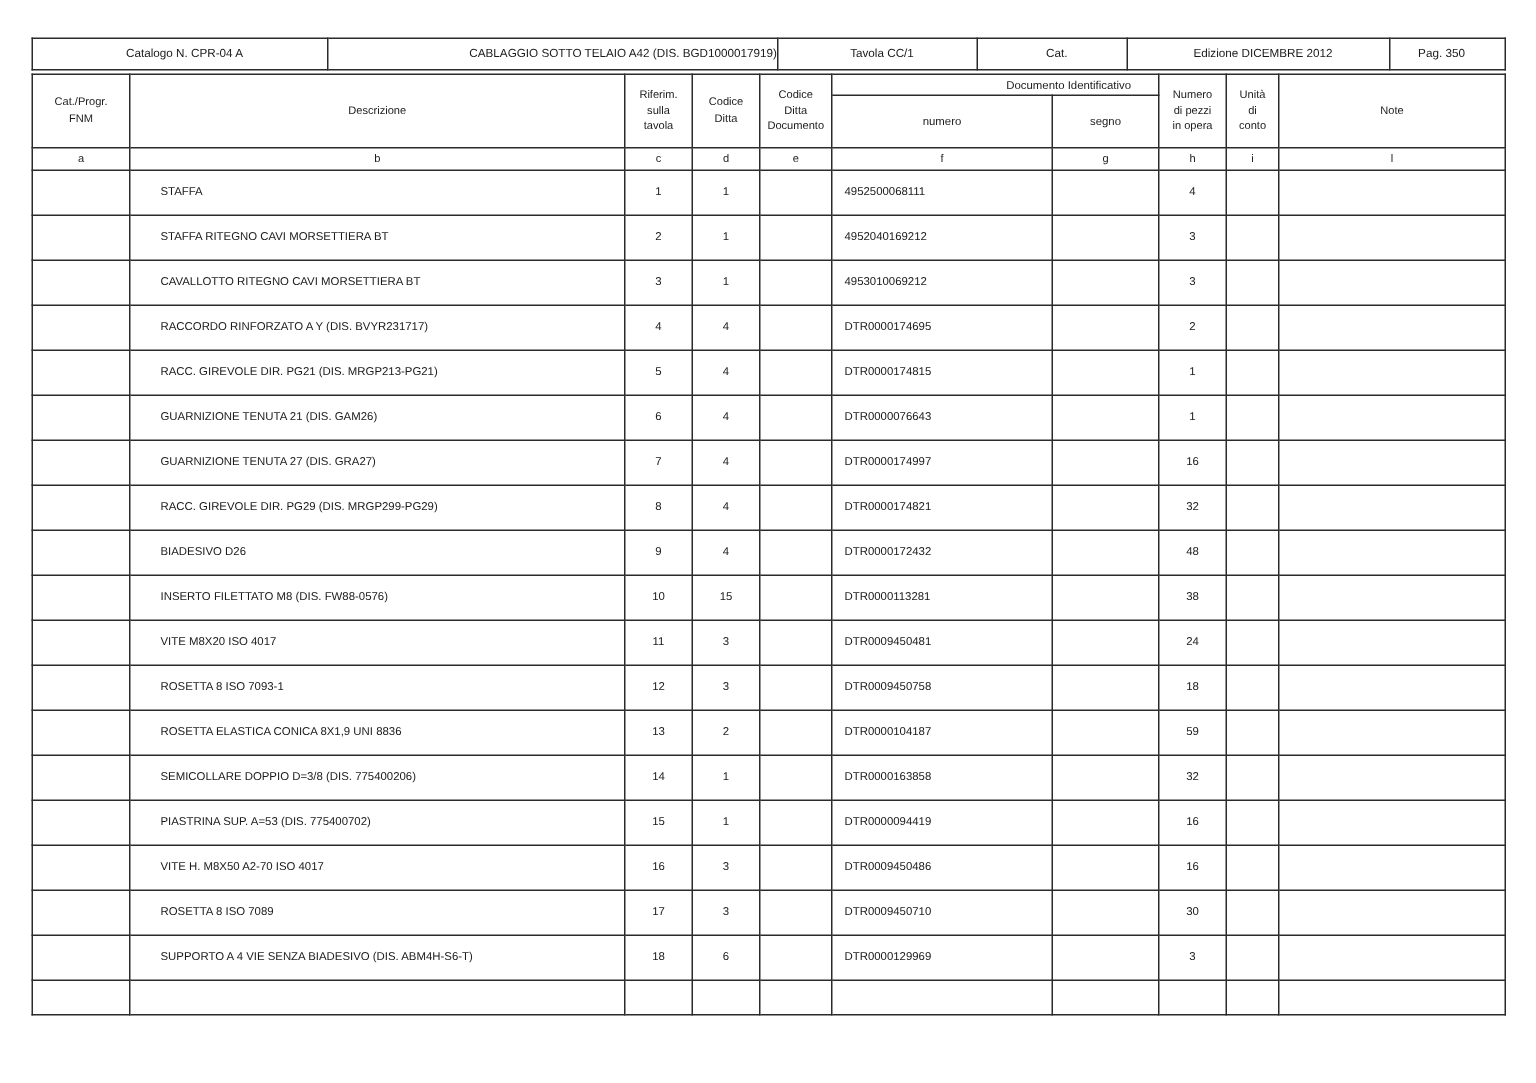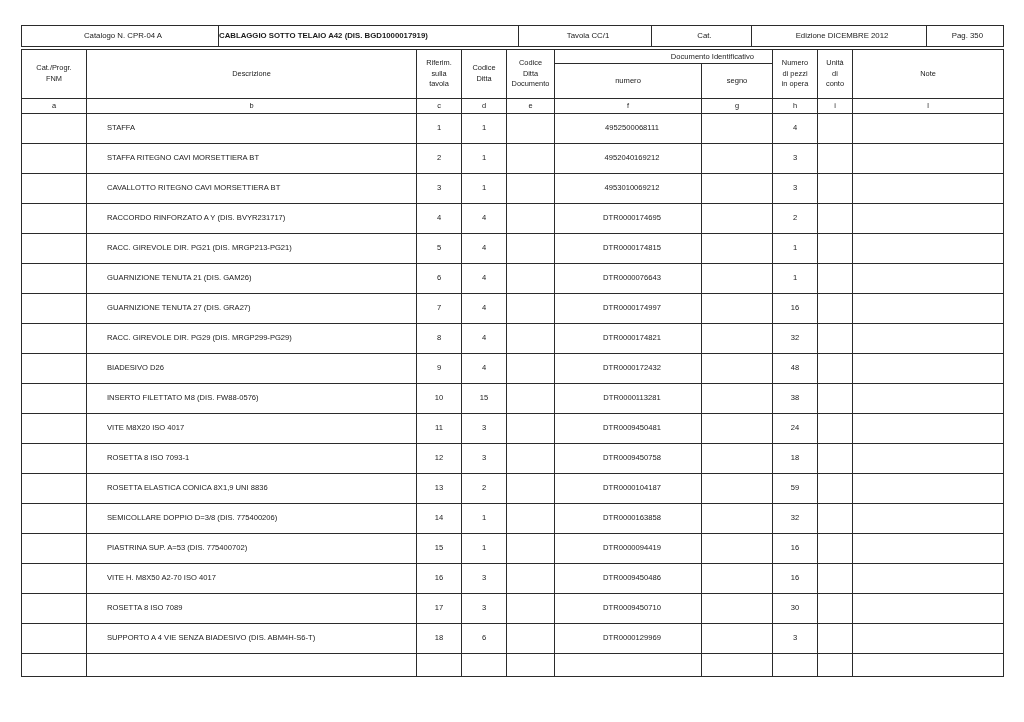--- a/index.html
+++ b/index.html
@@ -49,24 +49,23 @@
   #top-strip td {
     height: 20px;
     font-size: 7.8px;
     white-space: nowrap;
     overflow: hidden;
   }
   .t-left {
     text-align: center;
     padding-left: 6px;
   }
-  .t-center { text-align: left; font-weight: bold; }
+  .t-center { text-align: right; }
   .t-right {
-    text-align: right;
-    padding-right: 20px;
+    padding-right: 8px;
   }
 
   
   #grid {
     position: absolute;
     left: 21px;
     top: 49px;
     width: 982px;
   }
 
@@ -95,21 +94,21 @@
     height: 29px;
     font-size: 7.6px;
   }
   #grid td.desc {
     text-align: left;
     padding-left: 20px;
     white-space: nowrap;
     overflow: hidden;
   }
   #grid td.docnum {
-    text-align: center;
+    text-align: left;
     padding-left: 8px;
     white-space: nowrap;
     overflow: hidden;
   }
   #grid td.filler {
     height: 22px;
     border-top: none;
   }
 
   .hline { display: block; }

